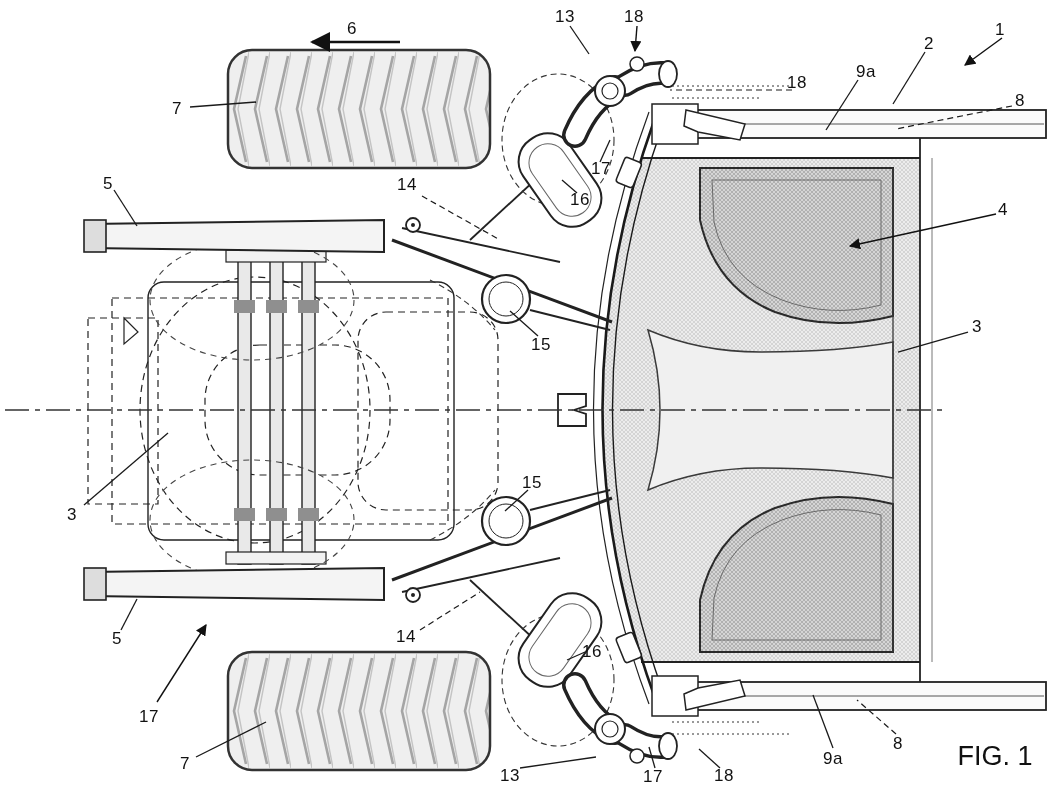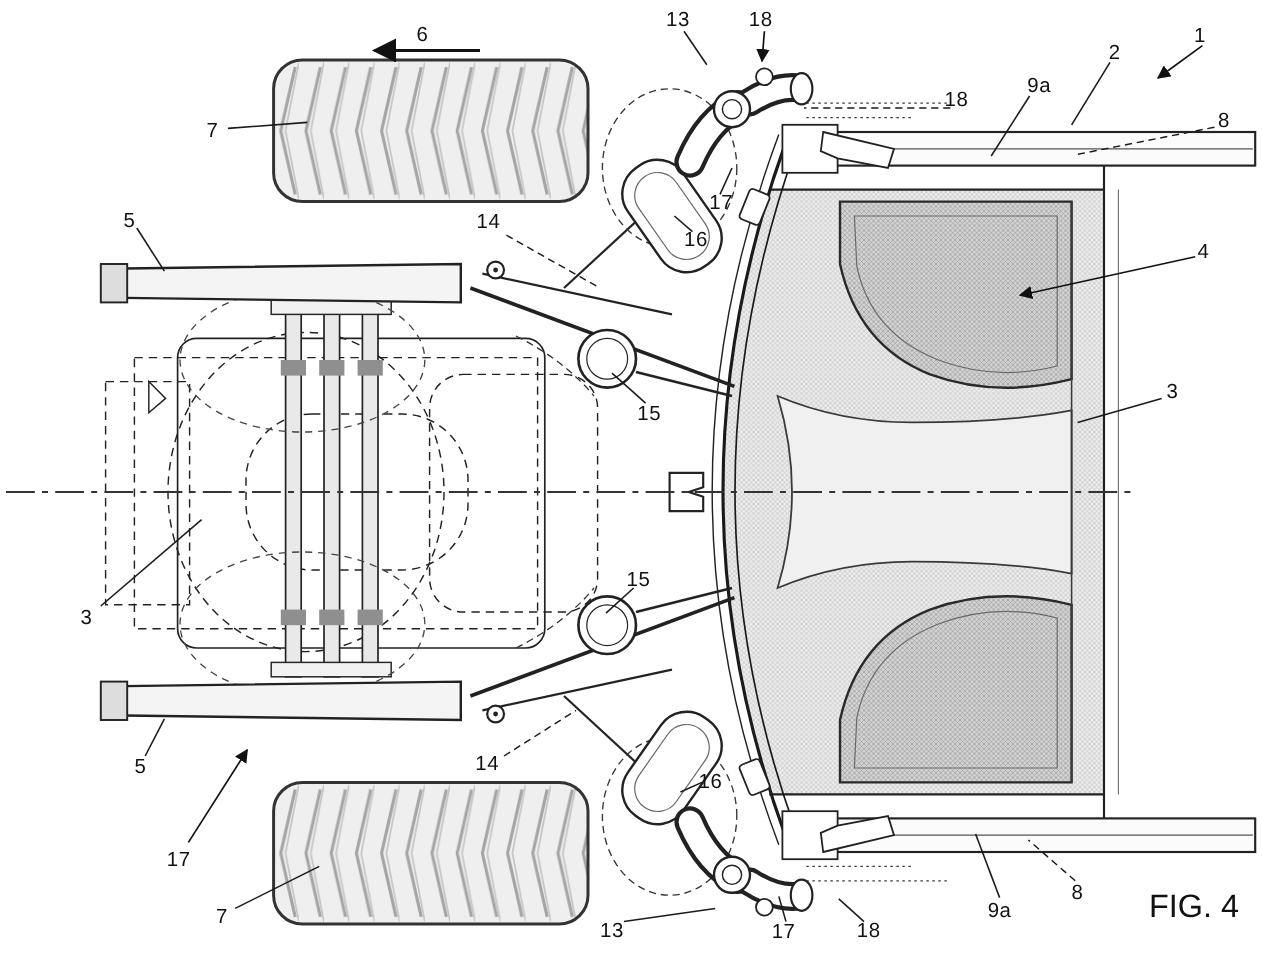--- a/index.html
+++ b/index.html
@@ -204,15 +204,15 @@
   <div class="ref" style="left:406px;top:637px">14</div>
   <div class="ref" style="left:149px;top:717px">17</div>
   <div class="ref" style="left:592px;top:652px">16</div>
   <div class="ref" style="left:185px;top:764px">7</div>
   <div class="ref" style="left:510px;top:776px">13</div>
   <div class="ref" style="left:653px;top:777px">17</div>
   <div class="ref" style="left:724px;top:776px">18</div>
   <div class="ref" style="left:833px;top:759px">9a</div>
   <div class="ref" style="left:898px;top:744px">8</div>
 
-  <div class="fig-label" style="left:995px;top:756px">FIG. 4</div>
+  <div class="fig-label" style="left:995px;top:756px">FIG. 1</div>
 
 </div>
 
 </body></html>

